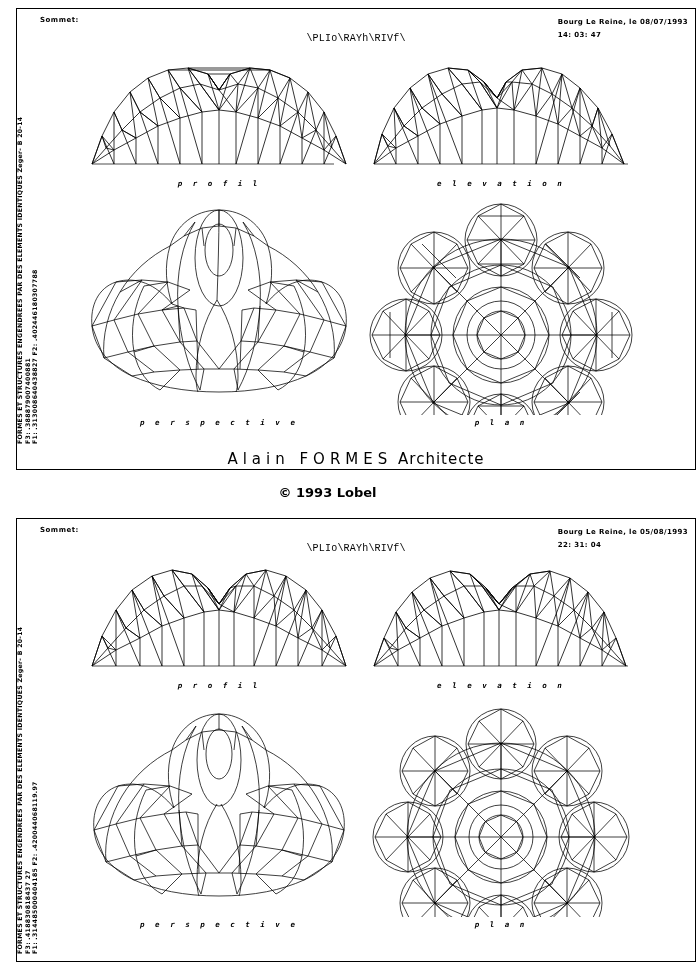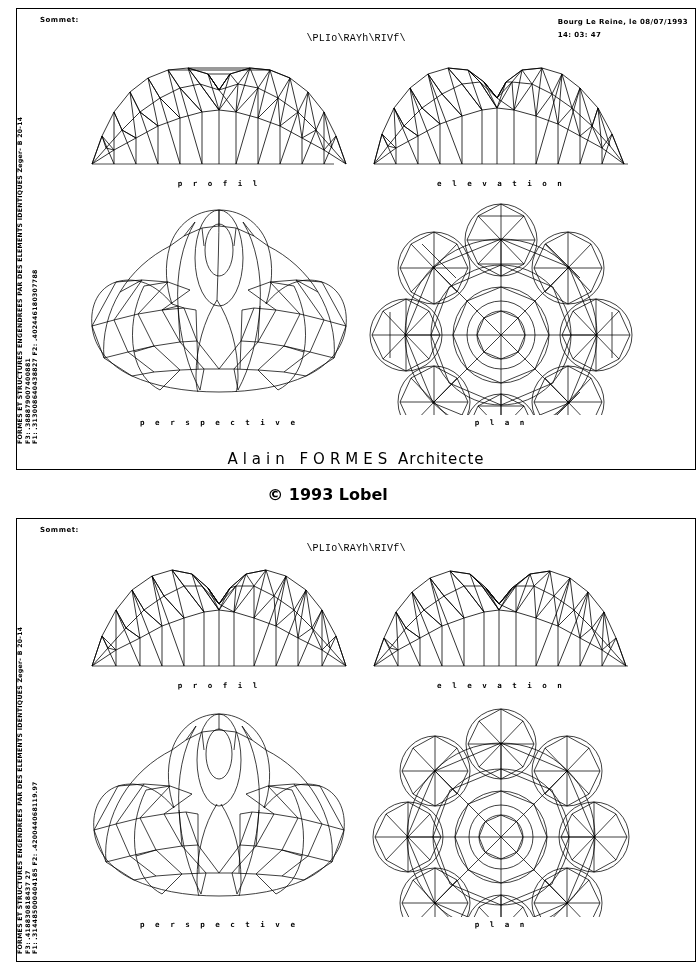--- a/index.html
+++ b/index.html
@@ -93,20 +93,21 @@
     letter-spacing: 0.3px;
     font-family: "DejaVu Sans", sans-serif;
   }
   .spine .l1 { left: 12px; top: 430px; }
   .spine .l2 { left: 20px; top: 430px; }
   .spine .l3 { left: 27px; top: 430px; }
 
   
   .plate {
     position: absolute;
+    font-style: italic;
   }
   .plate svg { display: block; }
   .cap {
     text-align: center;
     font-family: "DejaVu Sans Mono", monospace;
     font-size: 7.5px;
     letter-spacing: 3px;
     font-weight: bold;
     margin-top: 3px;
   }
@@ -134,21 +135,21 @@
   .signature .nm { letter-spacing: 5px; }
   #sheet-1 .signature { top: 450px; }
 
   .copyright {
     position: absolute;
     left: 0;
     top: 485px;
     width: 655px;
     text-align: center;
     font-family: "DejaVu Sans", sans-serif;
-    font-size: 16px;
+    font-size: 13px;
     font-weight: bold;
   }
 </style>
 </head>
 <body>
 
 <div class="sheet" id="sheet-1">
   <div class="frame"></div>
 
   <div class="hdr-left">Sommet:</div>
@@ -316,20 +317,24 @@
 
 <div class="sheet" id="sheet-2">
   <div class="frame"></div>
 
   <div class="hdr-left">Sommet:</div>
 
   <div class="hdr-center">
     <div class="file-path">\PLIo\RAYh\RIVf\</div>
   </div>
 
+  <div class="hdr-right">
+    <div>Bourg Le Reine, le 05/08/1993</div>
+    <div>22: 31: 04</div>
+  </div>
 
   <div class="spine">
     <span class="l1">FORMES ET STRUCTURES ENGENDREES PAR DES ELEMENTS IDENTIQUES Zeger- B 20-14</span>
     <span class="l2">F3: .418830818437 27</span>
     <span class="l3">F1: .314485000404185   F2: .420044068119.97</span>
   </div>
 
   <div class="plate" id="p2-profil">
     <svg viewBox="0 0 270 130" width="270" height="130" stroke="#000" fill="none" stroke-width="0.8">
       <g>

